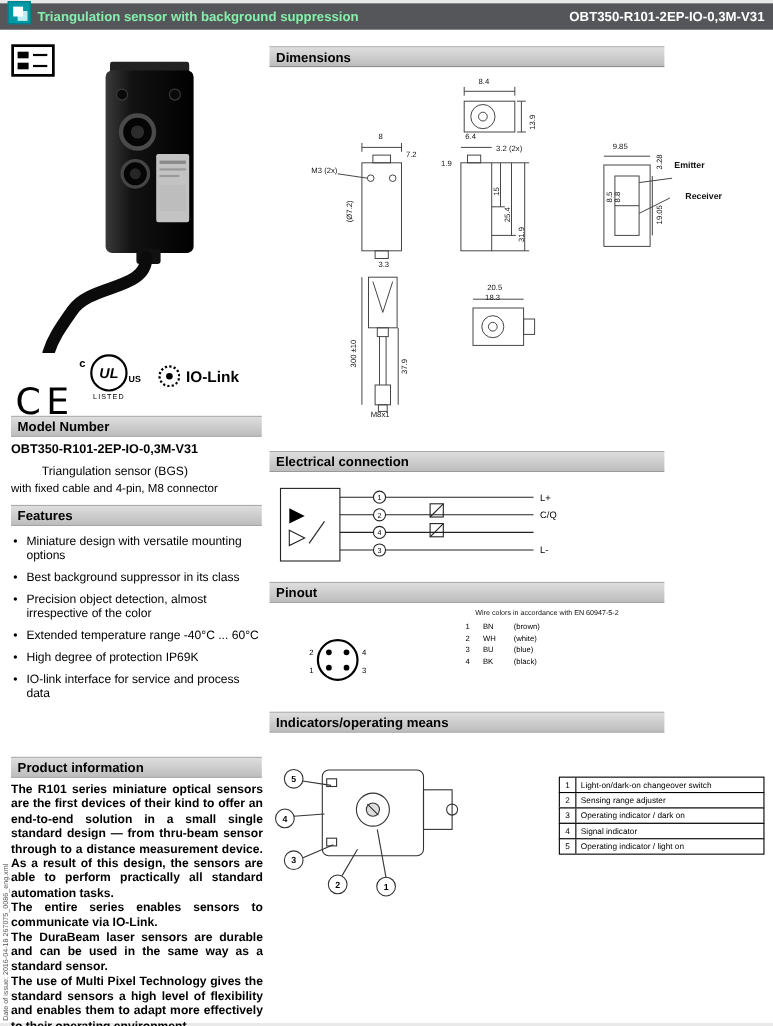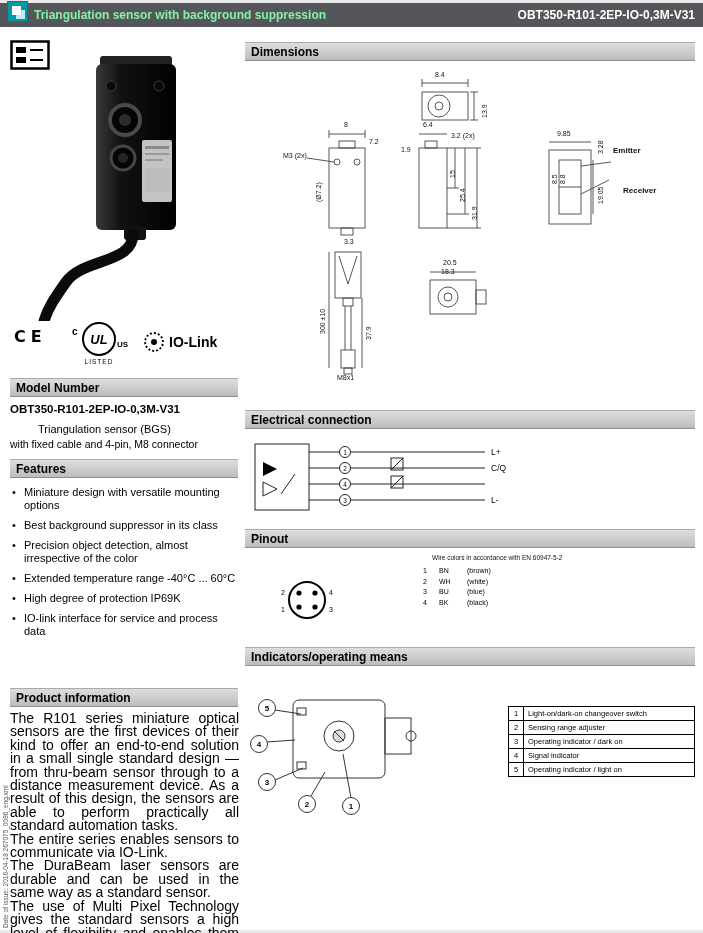--- a/index.html
+++ b/index.html
@@ -15,34 +15,34 @@
               border:1px solid #007e88;box-sizing:border-box;}
   .brand-icon::after{content:"";position:absolute;left:4px;top:4px;width:9px;height:9px;
               background:#fff;box-shadow:4px 4px 0 #bfeef1;}
   .side-note{position:absolute;left:2px;top:928px;transform:rotate(-90deg);transform-origin:0 0;
              font-size:6.5px;color:#555;white-space:nowrap;}
   
   .sec-bar{position:absolute;height:19px;background:linear-gradient(180deg,#dedede 0%,#bdbdbd 100%);
            border-top:1px solid #aaa;border-bottom:1px solid #8e8e8e;font-size:12px;font-weight:bold;
            padding:2px 6px 0;box-sizing:border-box;}
   .lcol{left:10px;width:228px;}
-  .rcol{left:245px;width:450px;}
+  .rcol{left:245px;width:359px;}
   .txt{position:absolute;left:10px;width:228px;font-size:11px;line-height:13px;}
   .bold{font-weight:bold;}
   .small{font-size:10.5px;}
   
   .feat-list{position:absolute;left:10px;top:486px;width:228px;margin:0;padding:0;list-style:none;}
   .feat-list li{position:relative;padding-left:14px;margin-bottom:7px;font-size:11px;line-height:13px;}
   .feat-list li::before{content:"\2022";position:absolute;left:2px;top:0;}
   
   .pinfo{position:absolute;left:10px;top:712px;width:229px;}
-  .pinfo p{margin:0;font-size:14px;line-height:13.4px;text-align:justify;}
+  .pinfo p{margin:0;font-size:11px;line-height:13.4px;text-align:justify;font-weight:bold;}
   
   .certs{position:absolute;left:12px;top:322px;width:226px;height:44px;}
-  .ce{position:absolute;left:2px;top:5px;font-size:16px;letter-spacing:5px;font-family:"DejaVu Sans",sans-serif;font-weight:bold;}
+  .ce{position:absolute;left:2px;top:23px;font-size:33px;letter-spacing:5px;font-family:"DejaVu Sans",sans-serif;}
   .ul-wrap{position:absolute;left:58px;top:0px;width:58px;text-align:center;}
   .ul-c{position:absolute;left:2px;top:4px;font-size:10px;font-weight:bold;}
   .ul-circle{position:absolute;left:12px;top:0;width:30px;height:30px;border:2.5px solid #000;border-radius:50%;
              display:flex;align-items:center;justify-content:center;}
   .ul-circle span{font-weight:bold;font-style:italic;font-size:13px;}
   .ul-us{position:absolute;right:0px;top:18px;font-size:8px;font-weight:bold;}
   .ul-listed{position:absolute;left:6px;top:36px;width:46px;font-size:6.5px;letter-spacing:1px;}
   .iolink{position:absolute;left:132px;top:10px;display:flex;align-items:center;}
   .iol-icon{width:16px;height:16px;border:2px dotted #000;border-radius:50%;position:relative;margin-right:5px;}
   .iol-icon::after{content:"";position:absolute;left:5px;top:5px;width:6px;height:6px;background:#000;border-radius:50%;}
@@ -225,21 +225,21 @@
     <span class="dim v" style="left:204px;top:116px;">15</span>
     <span class="dim v" style="left:214px;top:140px;">25.4</span>
     <span class="dim v" style="left:226px;top:158px;">31.9</span>
     <span class="dim" style="left:99px;top:176px;">3.3</span>
     <span class="dim" style="left:312px;top:68px;">9.85</span>
     <span class="dim v" style="left:352px;top:92px;">3.28</span>
     <span class="dim v" style="left:306px;top:122px;">8.5</span>
     <span class="dim v" style="left:314px;top:122px;">8.8</span>
     <span class="dim v" style="left:352px;top:142px;">19.05</span>
     <span class="dim b" style="left:368px;top:84px;">Emitter</span>
-    <span class="dim b" style="left:366px;top:124px;padding-left:12px;">Receiver</span>
+    <span class="dim b" style="left:366px;top:112px;padding-left:12px;">Receiver</span>
     <span class="dim" style="left:198px;top:197px;">20.5</span>
     <span class="dim" style="left:196px;top:206px;">18.3</span>
     <span class="dim v" style="left:74px;top:272px;">300 ±10</span>
     <span class="dim v" style="left:120px;top:278px;">37.9</span>
     <span class="dim" style="left:92px;top:312px;">M8x1</span>
   </div>
 
   <div class="sec-bar rcol" style="top:410px;">Electrical connection</div>
   <div class="draw" style="left:245px;top:432px;width:450px;height:96px;">
     <svg width="450" height="96">

